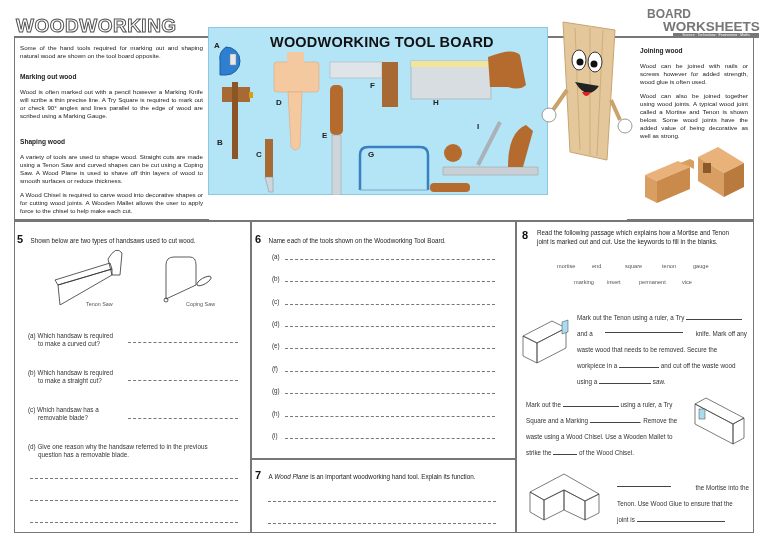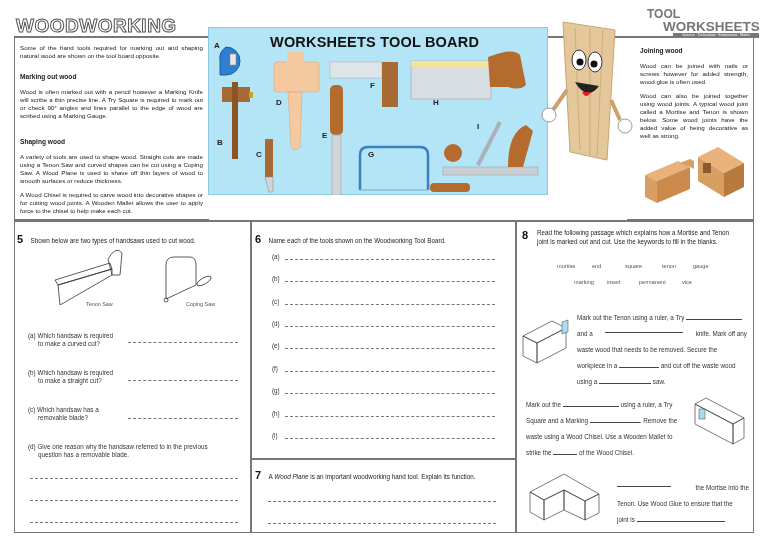--- a/index.html
+++ b/index.html
@@ -40,21 +40,21 @@
   .small-lbl { position: absolute; font-size: 5.4px; color: #555; }
   .kw { position: absolute; font-size: 5.6px; color: #555; }
   .pass { position: absolute; font-size: 6.3px; line-height: 16px; color: #333; text-align: justify; }
   .blank { display: inline-block; border-bottom: 1px solid #444; height: 7px; vertical-align: baseline; }
 </style>
 </head>
 <body>
 
 <div class="title">WOODWORKING</div>
 <div class="logo">
-  <div class="l1">TOOL</div>
+  <div class="l1">BOARD</div>
   <div class="l2">WORKSHEETS</div>
   <div class="strip">Science · Technology · Engineering · Maths</div>
 </div>
 
 <div class="intro-top-line"></div>
 <div class="frame intro-left"></div>
 <div class="frame intro-right"></div>
 
 <div class="left-col">
   <p class="txt">Some of the hand tools required for marking out and shaping natural wood are shown on the tool board opposite.</p>
@@ -76,21 +76,21 @@
   <polygon points="17,36 50,22 50,44 17,58" fill="#c98a4c"></polygon>
   <polygon points="5,30 17,36 17,58 5,52" fill="#d99e62"></polygon>
   <polygon points="40,18 50,14 54,16 54,24 50,22" fill="#d99e62"></polygon>
   <polygon points="58,12 78,2 104,18 84,28" fill="#e8b27a"></polygon>
   <polygon points="58,12 84,28 84,52 58,36" fill="#d99e62"></polygon>
   <polygon points="84,28 104,18 104,42 84,52" fill="#b97a3e"></polygon>
   <rect x="63" y="18" width="8" height="10" fill="#8a5a2b"></rect>
 </svg>
 
 <div class="board"></div>
-<div class="board-title">WORKSHEETS TOOL BOARD</div>
+<div class="board-title">WOODWORKING TOOL BOARD</div>
 
 <svg style="position:absolute;left:208px;top:27px" width="340" height="168">
 
   <g>
     <path d="M18,20 a14,14 0 1,1 0,28 l-6,0 l0,-14 a14,14 0 0,1 6,-14z" fill="#2e7fd1" stroke="#1b5fa0"></path>
     <rect x="22" y="27" width="6" height="11" fill="#e8e8e8" stroke="#888" stroke-width="0.5"></rect>
   </g>
 
   <g>
     <rect x="14" y="60" width="28" height="15" fill="#a86a34"></rect>

